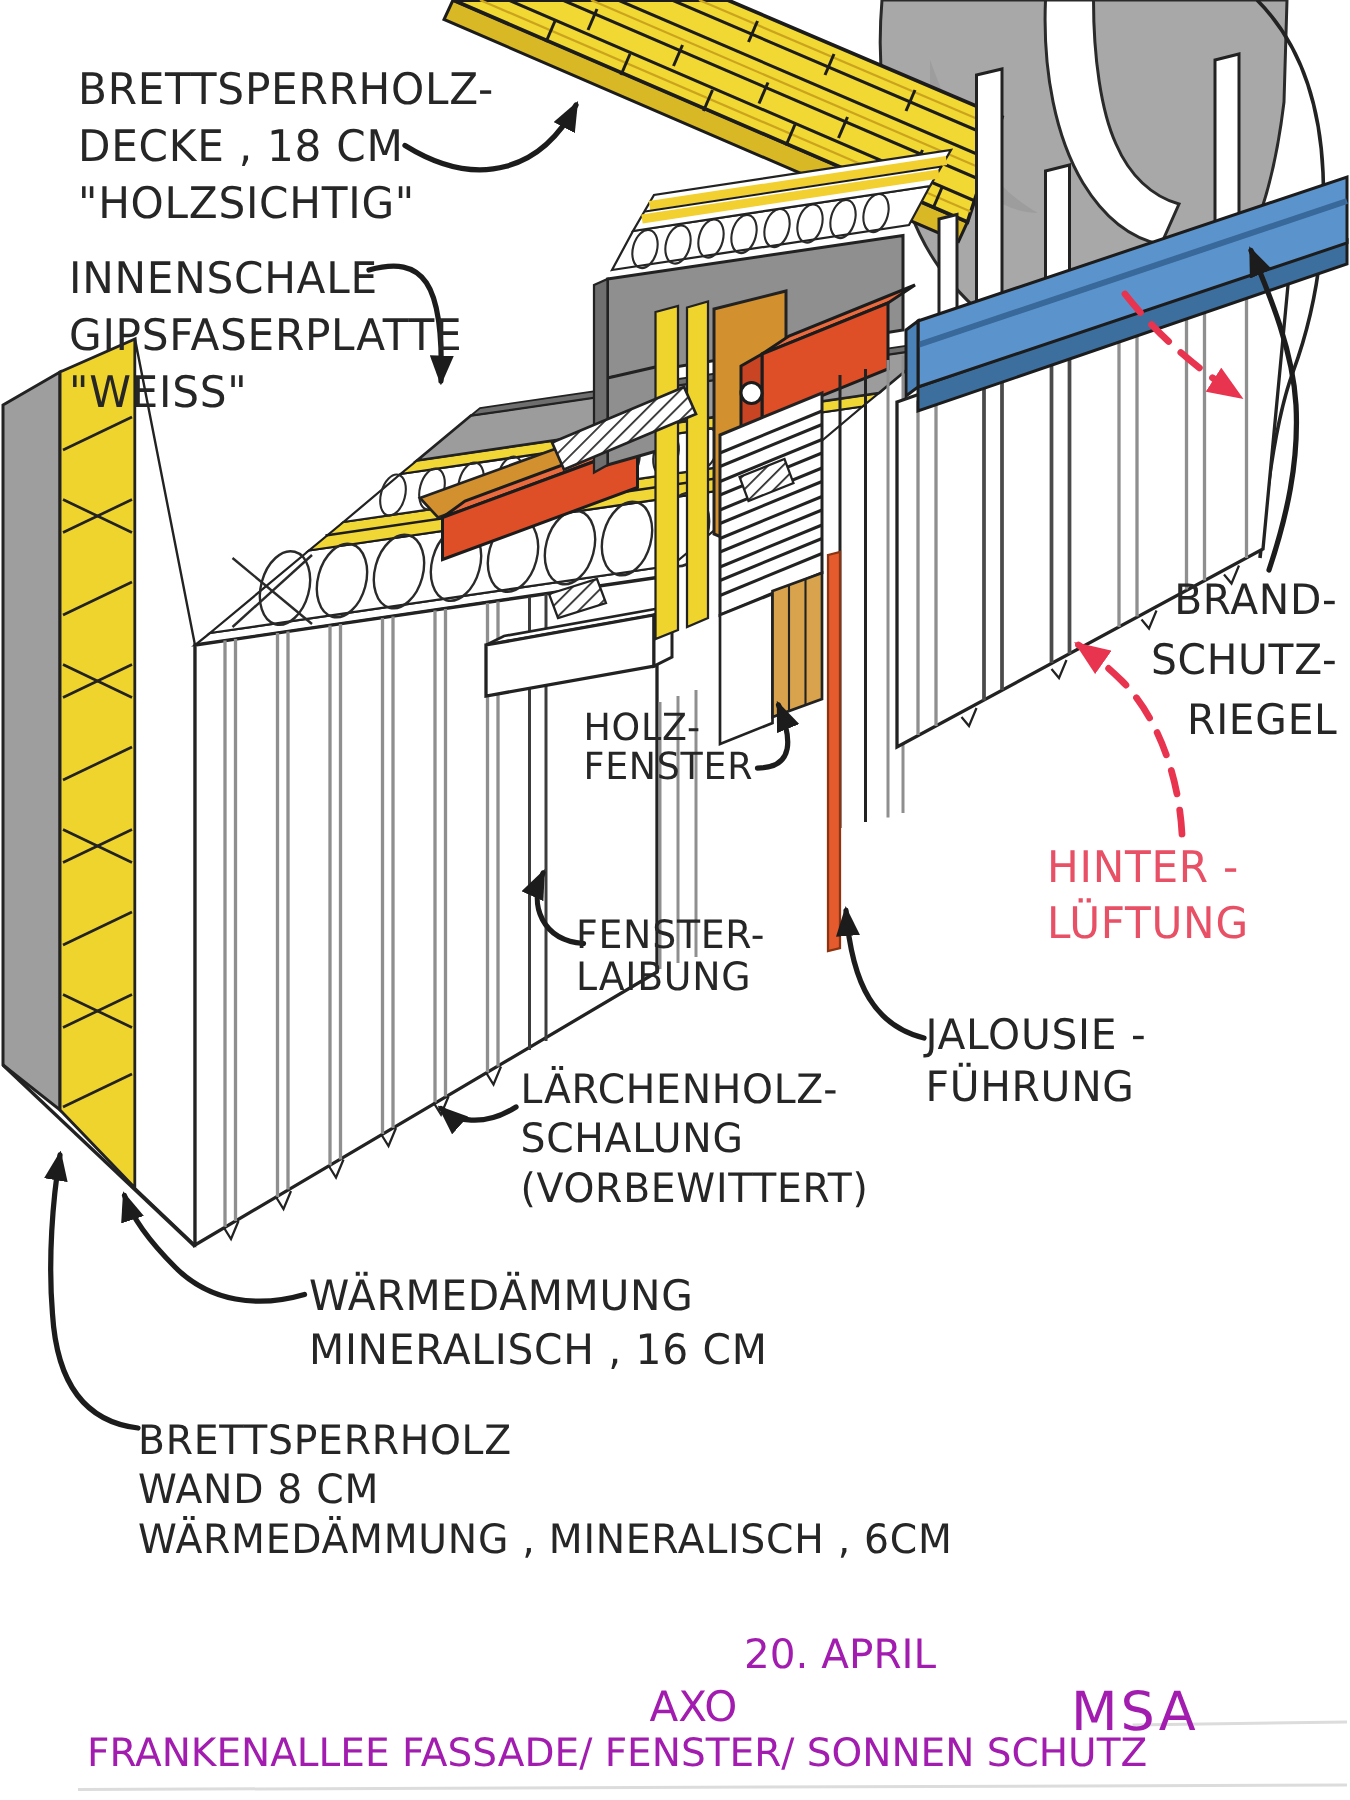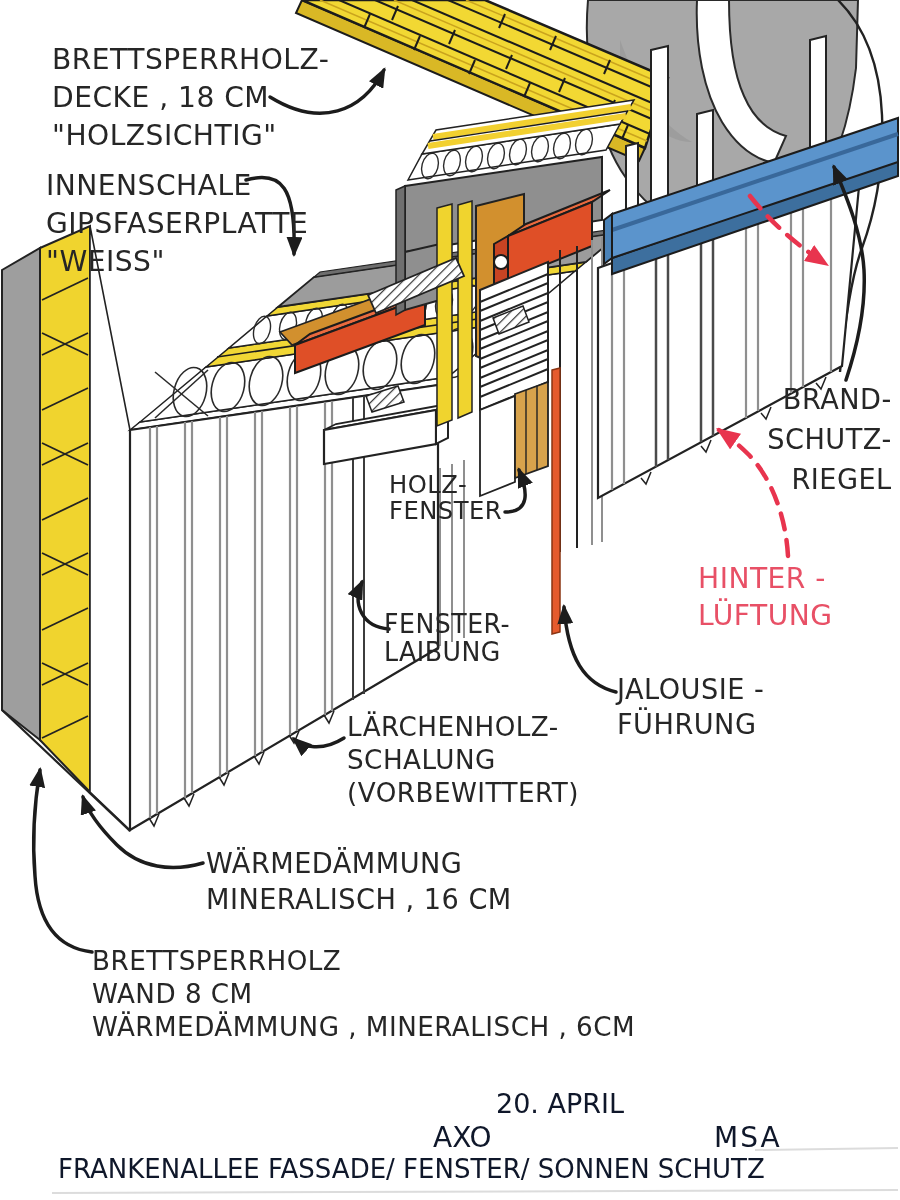--- a/index.html
+++ b/index.html
@@ -10,21 +10,21 @@
        transform:scale(.97,1);transform-origin:left top;}
   .lbl .ln{display:block;}
   .big{font-size:29px;line-height:38px;}
   .med{font-size:27px;line-height:33px;}
   .wd{font-size:28px;line-height:36px;}
   .tight{font-size:25px;line-height:26px;}
   .lai{font-size:26px;line-height:28px;}
   .jal{font-size:28px;line-height:35px;}
   .fire{font-size:28px;line-height:40px;text-align:right;width:210px;}
   .redlbl{color:#e85066;font-size:29px;line-height:37px;}
-  .tb{position:absolute;color:#0f172a;white-space:nowrap;}
+  .tb{position:absolute;color:#a21caf;white-space:nowrap;}
 </style>
 </head>
 <body>
 
 <div class="stage">
 
 <svg width="900" height="1200" viewBox="0 0 900 1200">
   <defs>
     <marker id="mB" viewBox="0 0 10 8" refX="8.5" refY="4" markerWidth="20" markerHeight="16" markerUnits="userSpaceOnUse" orient="auto">
       <path d="M0,0 L10,4 L0,8 Z" fill="#1c1c1c"></path>
@@ -349,16 +349,16 @@
   <span class="ln">LÜFTUNG</span>
 </div>
 
 <div class="lbl jal" style="left:617px;top:672px">
   <span class="ln">JALOUSIE -</span>
   <span class="ln">FÜHRUNG</span>
 </div>
 
 <span class="tb" style="left:496px;top:1088px;font-size:27px">20. APRIL</span>
 <span class="tb" style="left:433px;top:1121px;font-size:28px">AXO</span>
-<span class="tb" style="left:714px;top:1121px;font-size:28px;letter-spacing:2px">MSA</span>
+<span class="tb" style="left:714px;top:1121px;font-size:36px;letter-spacing:2px">MSA</span>
 <span class="tb" style="left:58px;top:1154px;font-size:26px">FRANKENALLEE  FASSADE/ FENSTER/ SONNEN SCHUTZ</span>
 
 </div>
 
 </body></html>

